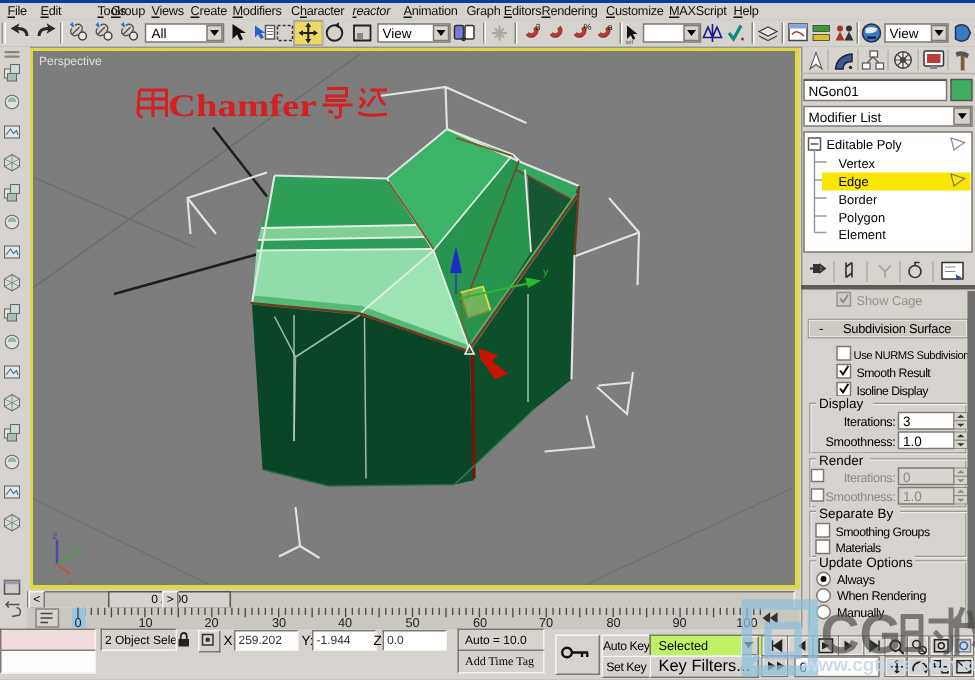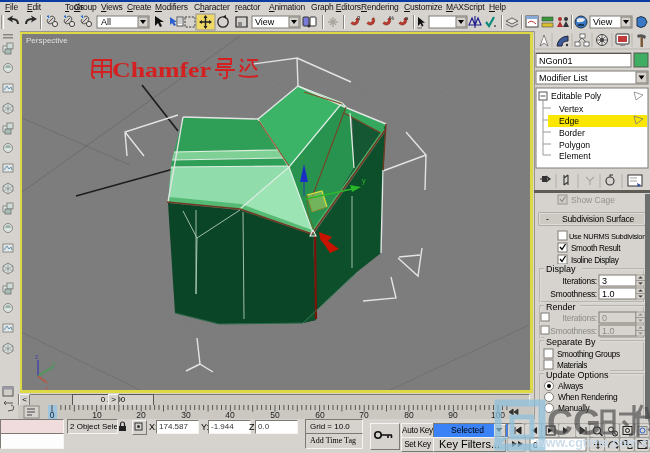--- a/index.html
+++ b/index.html
@@ -15,21 +15,21 @@
     <div class="abs" style="left:0;top:0;width:650px;height:2px;background:#0a3ba0"></div>
     <div class="abs" style="left:0;top:2px;width:650px;height:11px;background:#d6d3ce;border-bottom:1px solid #b8b4ac"></div>
     <span class="abs tm" style="left:5px;top:2px;"><u>F</u>ile</span>
     <span class="abs tm" style="left:27px;top:2px;"><u>E</u>dit</span>
     <span class="abs tm" style="left:65px;top:2px;"><u>T</u>ools</span>
     <span class="abs tm" style="left:74px;top:2px;"><u>G</u>roup</span>
     <span class="abs tm" style="left:101px;top:2px;"><u>V</u>iews</span>
     <span class="abs tm" style="left:127px;top:2px;"><u>C</u>reate</span>
     <span class="abs tm" style="left:155px;top:2px;"><u>M</u>odifiers</span>
     <span class="abs tm" style="left:194px;top:2px;">C<u>h</u>aracter</span>
-    <span class="abs tm" style="left:235px;top:2px;"><u>r</u>eactor</span>
+    <span class="abs tm" style="left:235px;top:2px;font-style:italic;"><u>r</u>eactor</span>
     <span class="abs tm" style="left:269px;top:2px;"><u>A</u>nimation</span>
     <span class="abs tm" style="left:311px;top:2px;">Graph <u>E</u>ditors</span>
     <span class="abs tm" style="left:361px;top:2px;text-align:center;"><u>R</u>endering</span>
     <span class="abs tm" style="left:404px;top:2px;"><u>C</u>ustomize</span>
     <span class="abs tm" style="left:446px;top:2px;"><u>M</u>AXScript</span>
     <span class="abs tm" style="left:489px;top:2px;"><u>H</u>elp</span>
     <div class="abs" style="left:0;top:13px;width:650px;height:18px;background:#d6d3ce;border-bottom:1px solid #9a968e"></div>
     <svg class="abs" style="left:0;top:13px" width="650" height="18" viewBox="0 0 650 18">
       <rect x="1" y="2" width="1" height="14" fill="#9a968e"></rect>
       <rect x="3" y="2" width="1" height="14" fill="#fff"></rect>
@@ -611,35 +611,35 @@
     <svg class="abs" style="left:116px;top:420px" width="13" height="13" viewBox="0 0 13 13">
       <rect x="3" y="6" width="7" height="5" fill="#222"></rect>
       <path d="M4.5 6 V4 a2 2 0 0 1 4 0 V6" stroke="#222" stroke-width="1.2" fill="none"></path>
     </svg>
     <div class="abs raised btn" style="left:132px;top:420px;width:13px;height:13px;"></div>
     <svg class="abs" style="left:132px;top:420px" width="13" height="13" viewBox="0 0 13 13">
       <rect x="3" y="3" width="7" height="7" fill="none" stroke="#333"></rect>
       <circle cx="6.5" cy="6.5" r="1.5" fill="#333"></circle>
     </svg>
     <span class="abs t9" style="left:149px;top:421px;">X:</span>
-    <div class="abs sunken t8" style="left:156px;top:420px;width:39px;height:12px;background:#fff;line-height:12px;padding-left:2px;color:#333;white-space:nowrap;overflow:hidden;">174.587</div>
+    <div class="abs sunken t8" style="left:156px;top:420px;width:39px;height:12px;background:#fff;line-height:12px;padding-left:2px;color:#333;white-space:nowrap;overflow:hidden;">259.202</div>
     <span class="abs t9" style="left:201px;top:421px;">Y:</span>
     <div class="abs sunken t8" style="left:208px;top:420px;width:39px;height:12px;background:#fff;line-height:12px;padding-left:2px;color:#333;white-space:nowrap;overflow:hidden;">-1.944</div>
     <span class="abs t9" style="left:249px;top:421px;">Z:</span>
     <div class="abs sunken t8" style="left:255px;top:420px;width:39px;height:12px;background:#fff;line-height:12px;padding-left:2px;color:#333;white-space:nowrap;overflow:hidden;">0.0</div>
-    <div class="abs sunken t8" style="left:305px;top:419px;width:52px;height:13px;background:#d6d3ce;line-height:13px;padding-left:4px;white-space:nowrap;">Grid = 10.0</div>
+    <div class="abs sunken t8" style="left:305px;top:419px;width:52px;height:13px;background:#d6d3ce;line-height:13px;padding-left:4px;white-space:nowrap;">Auto = 10.0</div>
     <div class="abs sunken t8" style="left:305px;top:433px;width:52px;height:14px;background:#d6d3ce;line-height:14px;padding-left:4px;white-space:nowrap;font-family:Liberation Serif, serif;">Add Time Tag</div>
     <div class="abs raised btn" style="left:370px;top:423px;width:28px;height:25px;"></div>
     <svg class="abs" style="left:370px;top:423px" width="28" height="25" viewBox="0 0 28 25">
       <circle cx="8" cy="12" r="3.2" fill="none" stroke="#111" stroke-width="1.6"></circle>
       <path d="M11 12 h11 M18 12 v3 M21.5 12 v3" stroke="#111" stroke-width="1.6"></path>
     </svg>
     <div class="abs raised btn" style="left:401px;top:423px;width:31px;height:13px;text-align:center;line-height:13px;white-space:nowrap;font-size:8.2px;letter-spacing:-0.3px;">Auto Key</div>
     <div class="abs raised btn" style="left:401px;top:437px;width:31px;height:13px;text-align:center;line-height:13px;white-space:nowrap;font-size:8.2px;letter-spacing:-0.3px;">Set Key</div>
-    <div class="abs sunken" style="left:433px;top:423px;width:71px;height:13px;background:#3b82f6;line-height:13px;padding-left:17px;font-size:8.5px;">Selected</div>
+    <div class="abs sunken" style="left:433px;top:423px;width:71px;height:13px;background:#bef264;line-height:13px;padding-left:5px;font-size:8.5px;">Selected</div>
     <div class="abs raised btn" style="left:494px;top:424px;width:10px;height:11px;"></div>
     <svg class="abs" style="left:494px;top:424px" width="10" height="11" viewBox="0 0 10 11">
       <path d="M2 4 l3 4 3-4 z" fill="#000"></path>
     </svg>
     <div class="abs raised btn" style="left:433px;top:437px;width:71px;height:13px;text-align:center;line-height:13px;white-space:nowrap;font-size:11px;">Key Filters...</div>
     <svg class="abs" style="left:498px;top:419px" width="152" height="34" viewBox="0 0 152 34">
       <rect x="10" y="5" width="17" height="13" fill="#d6d3ce" stroke="#7e7a73" stroke-width="0.8"></rect>
       <rect x="10.8" y="5.8" width="15.4" height="11.4" fill="none" stroke="#f2f1ee" stroke-width="0.7"></rect>
       <path d="M23 8 l-5 3.5 5 3.5 z M17 8 v7" fill="#222" stroke="#222" stroke-width="1"></path>
       <rect x="27" y="5" width="17" height="13" fill="#d6d3ce" stroke="#7e7a73" stroke-width="0.8"></rect>

